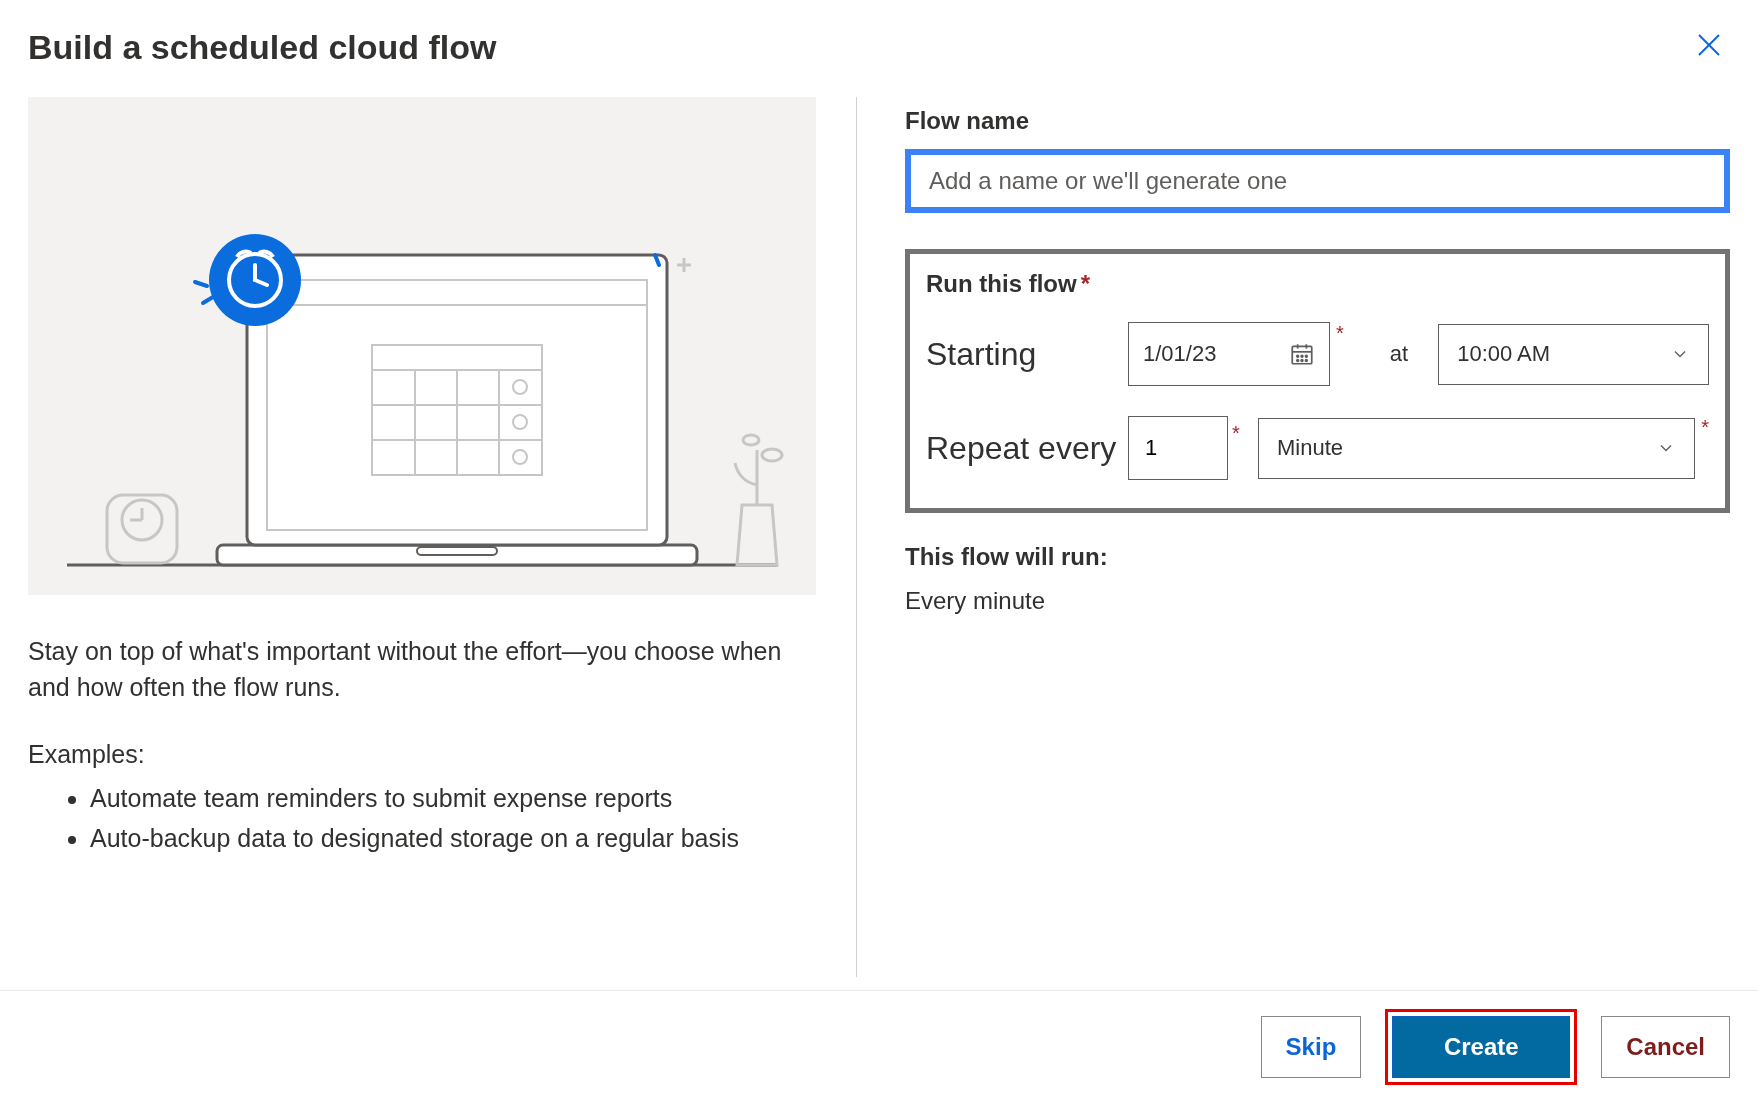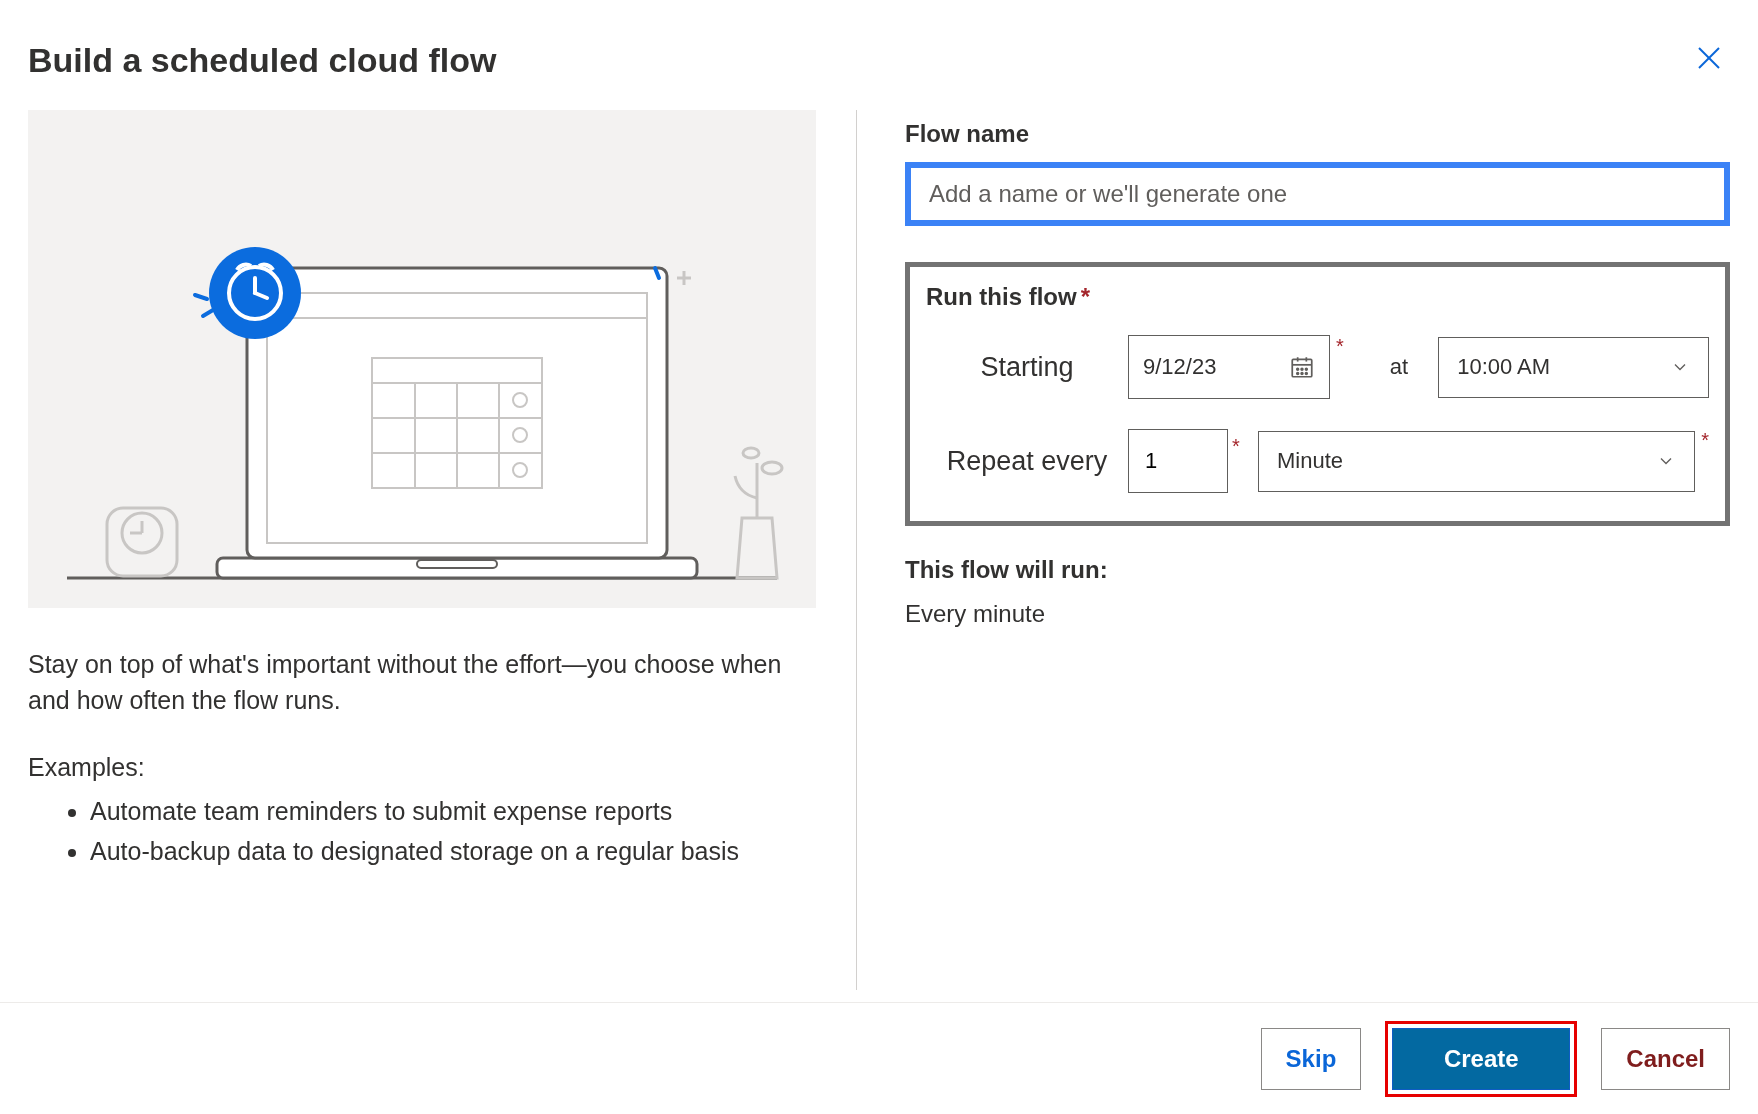--- a/index.html
+++ b/index.html
@@ -8,21 +8,21 @@
     padding: 0;
     font-family: "Segoe UI", -apple-system, BlinkMacSystemFont, sans-serif;
     font-size: 16px;
     color: #323130;
     background: #fff;
   }
   .dialog {
     width: 1758px;
     height: 1114px;
     position: relative;
-    padding: 33px 28px 0 28px;
+    padding: 20px 28px 0 28px;
   }
   .header {
     display: flex;
     justify-content: space-between;
     align-items: flex-start;
   }
   .title {
     font-size: 34px;
     font-weight: 600;
     color: #323130;
@@ -115,24 +115,23 @@
   }
   .req { color: #a4262c; margin-left: 4px; }
 
   .row {
     display: flex;
     align-items: center;
     margin-bottom: 30px;
   }
   .row:last-child { margin-bottom: 0; }
   .row-label {
-    font-size: 27px;
+    font-size: 32px;
     width: 202px;
     flex-shrink: 0;
-    text-align: center;
   }
   .date-control {
     display: flex;
     align-items: center;
     border: 1px solid #605e5c;
     height: 64px;
     width: 202px;
     padding: 0 14px;
     justify-content: space-between;
   }
@@ -178,21 +177,21 @@
     font-size: 24px;
     font-weight: 600;
     margin-top: 30px;
     margin-bottom: 16px;
   }
   .summary-text { font-size: 24px; }
 
   
   .footer {
     position: absolute;
-    bottom: 0;
+    bottom: 12px;
     left: 0;
     right: 0;
     border-top: 1px solid #edebe9;
     height: 112px;
     display: flex;
     align-items: center;
     justify-content: flex-end;
     padding-right: 28px;
     gap: 24px;
   }
@@ -305,21 +304,21 @@
       <input class="field-input" type="text" placeholder="Add a name or we'll generate one" style="">
 
       <div class="run-box">
         <div class="run-title">
           <span>Run this flow</span><span class="req">*</span>
         </div>
 
         <div class="row">
           <div class="row-label">Starting</div>
           <div class="date-control">
-            <span>9/12/23</span>
+            <span>1/01/23</span>
             <svg width="26" height="26" viewBox="0 0 24 24" fill="none" stroke="#605e5c" stroke-width="1.6">
               <rect x="3" y="5" width="18" height="16" rx="1"></rect>
               <line x1="3" y1="10" x2="21" y2="10"></line>
               <line x1="8" y1="3" x2="8" y2="7"></line>
                 <line x1="16" y1="3" x2="16" y2="7"></line>
               <circle cx="8" cy="14" r="0.8" fill="#605e5c"></circle>
                 <circle cx="12" cy="14" r="0.8" fill="#605e5c"></circle>
                 <circle cx="16" cy="14" r="0.8" fill="#605e5c"></circle>
               <circle cx="8" cy="18" r="0.8" fill="#605e5c"></circle>
                 <circle cx="12" cy="18" r="0.8" fill="#605e5c"></circle>

